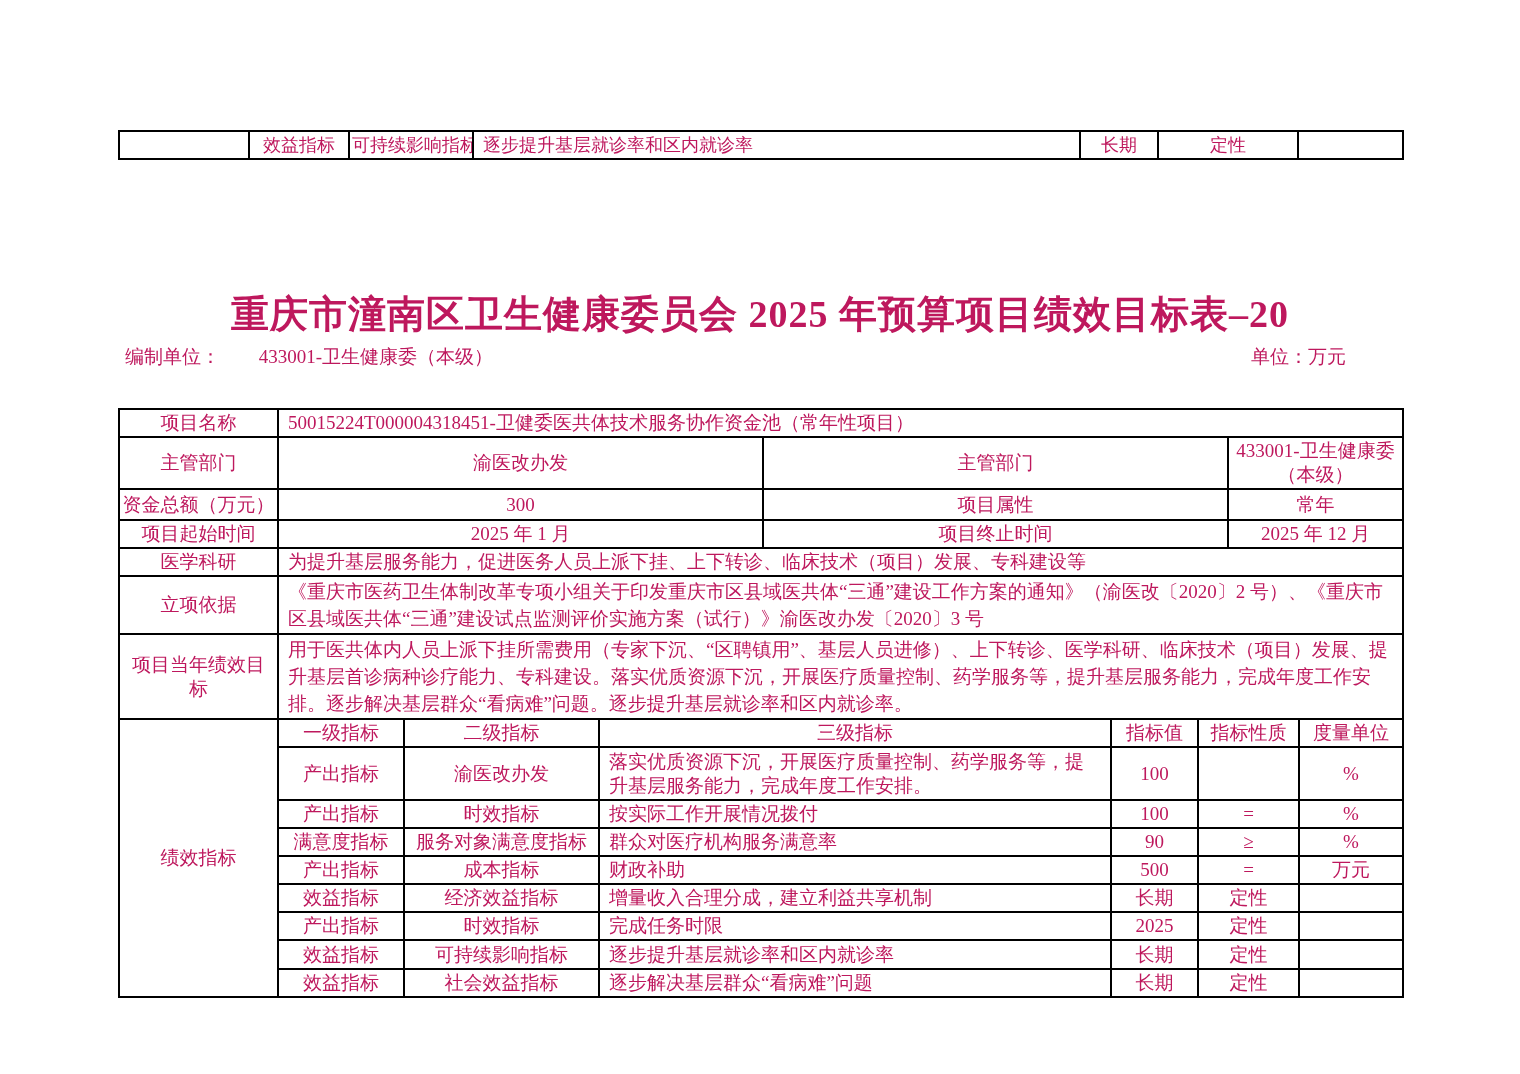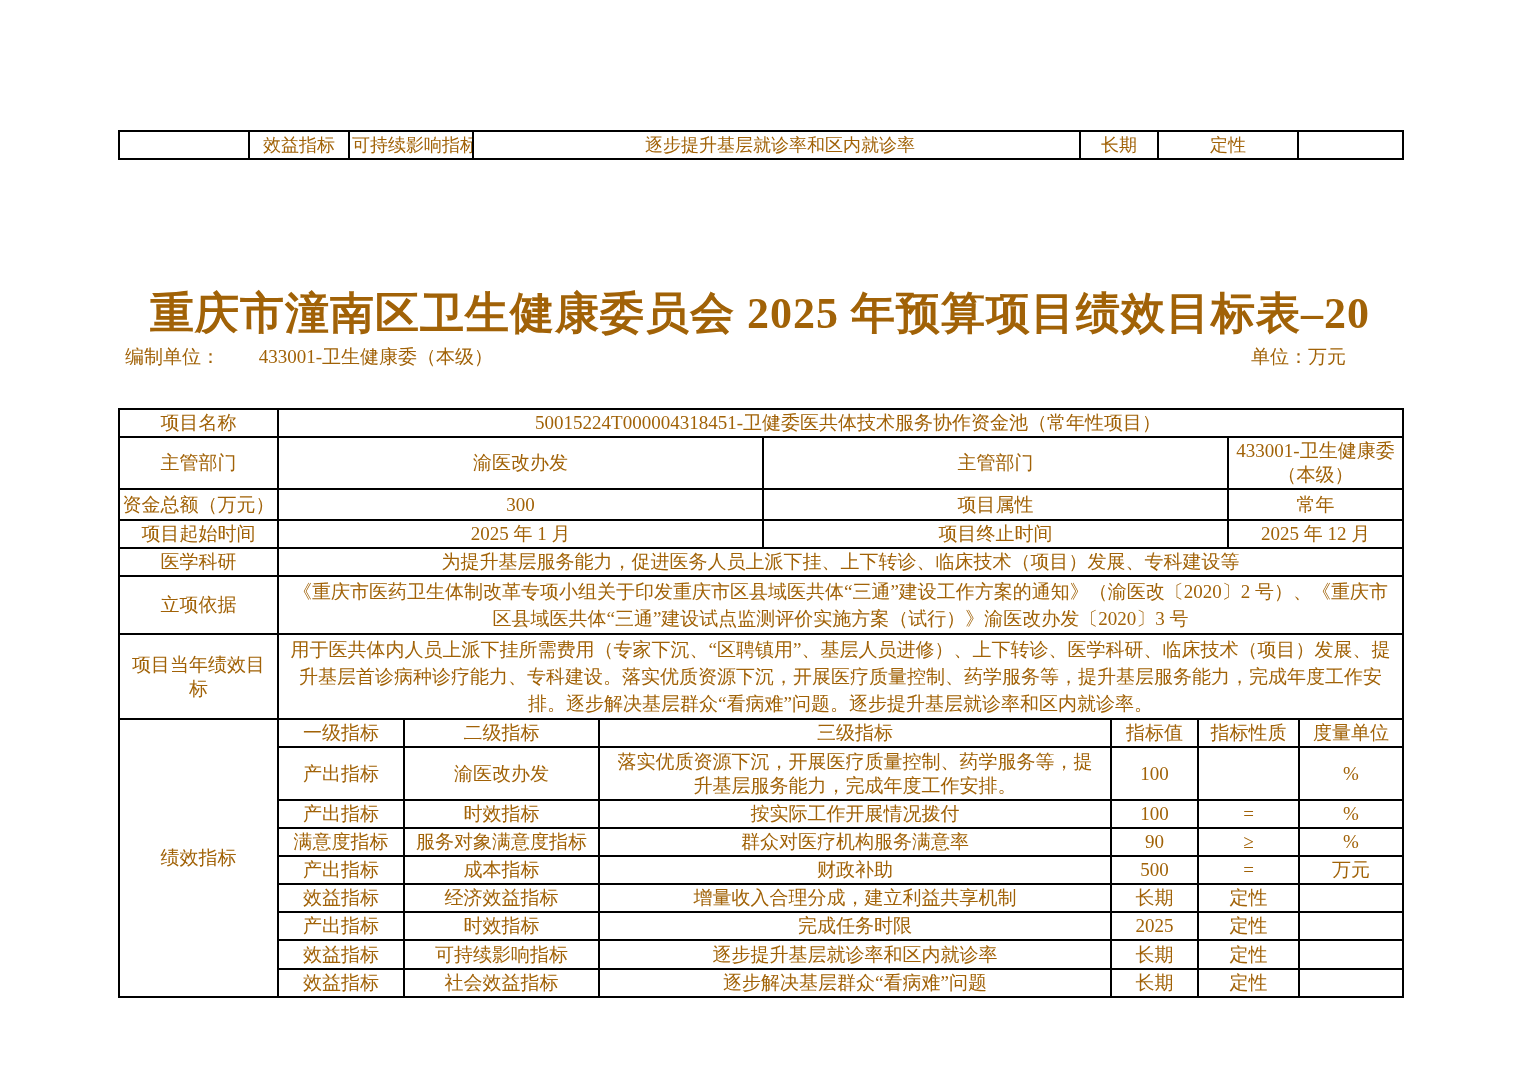--- a/index.html
+++ b/index.html
@@ -1,36 +1,36 @@
 <!DOCTYPE html>
 <html><head>
 <meta charset="utf-8">
 <style>
   html,body { margin:0; padding:0; background:#e8e8e8; }
   .page {
     position:relative; width:1520px; height:1074px; margin:0 auto;
-    background:#ffffff; color:#a16207;
+    background:#ffffff; color:#be185d;
     font-family:"Liberation Serif","DejaVu Serif",serif;
   }
   table { border-collapse:collapse; table-layout:fixed; }
   td {
     border:2px solid #000; vertical-align:middle;
     font-size:19px; text-align:center; padding:1px 6px;
     overflow:hidden; line-height:24px;
   }
-  td.left  { text-align:center; padding-left:9px; padding-right:9px; }
+  td.left  { text-align:left; padding-left:9px; padding-right:9px; }
   td.nowrap{ white-space:nowrap; padding-left:2px; padding-right:2px; }
   td.ml    { line-height:27px; }
 
   .frag-table { position:absolute; left:118px; top:130px; width:1284px; }
   .frag-table td { font-size:18px; }
 
   .doc-title {
     position:absolute; left:0; top:288px; width:100%; height:52px;
-    line-height:52px; text-align:center; font-size:44px; font-weight:bold;
+    line-height:52px; text-align:center; font-size:38px; font-weight:bold;
     letter-spacing:1px; white-space:nowrap;
   }
   .prep-line {
     position:absolute; left:118px; top:342px; width:1284px; height:30px;
     line-height:30px; font-size:19px;
   }
   .prep-label { margin-left:7px; }
   .prep-value { margin-left:34px; }
   .unit-note  { float:right; margin-right:56px; }
 
@@ -86,21 +86,21 @@
         <col style="width:348px">
         <col style="width:87px">
       <col style="width:30px">
         <col style="width:71px">
         <col style="width:104px">
     </colgroup>
 
     <tbody>
         <tr style="height:27px">
       <td>项目名称</td>
-      <td colspan="8" class="left nowrap" style="padding-left:17px">50015224T000004318451-卫健委医共体技术服务协作资金池（常年性项目）</td>
+      <td colspan="8" class="left nowrap" style="padding-left:9px">50015224T000004318451-卫健委医共体技术服务协作资金池（常年性项目）</td>
     </tr>
 
     <tr style="height:51px">
       <td>主管部门</td>
       <td colspan="3">渝医改办发</td>
       <td colspan="3">主管部门</td>
       <td colspan="2">433001-卫生健康委（本级）</td>
     </tr>
 
     <tr style="height:31px">

